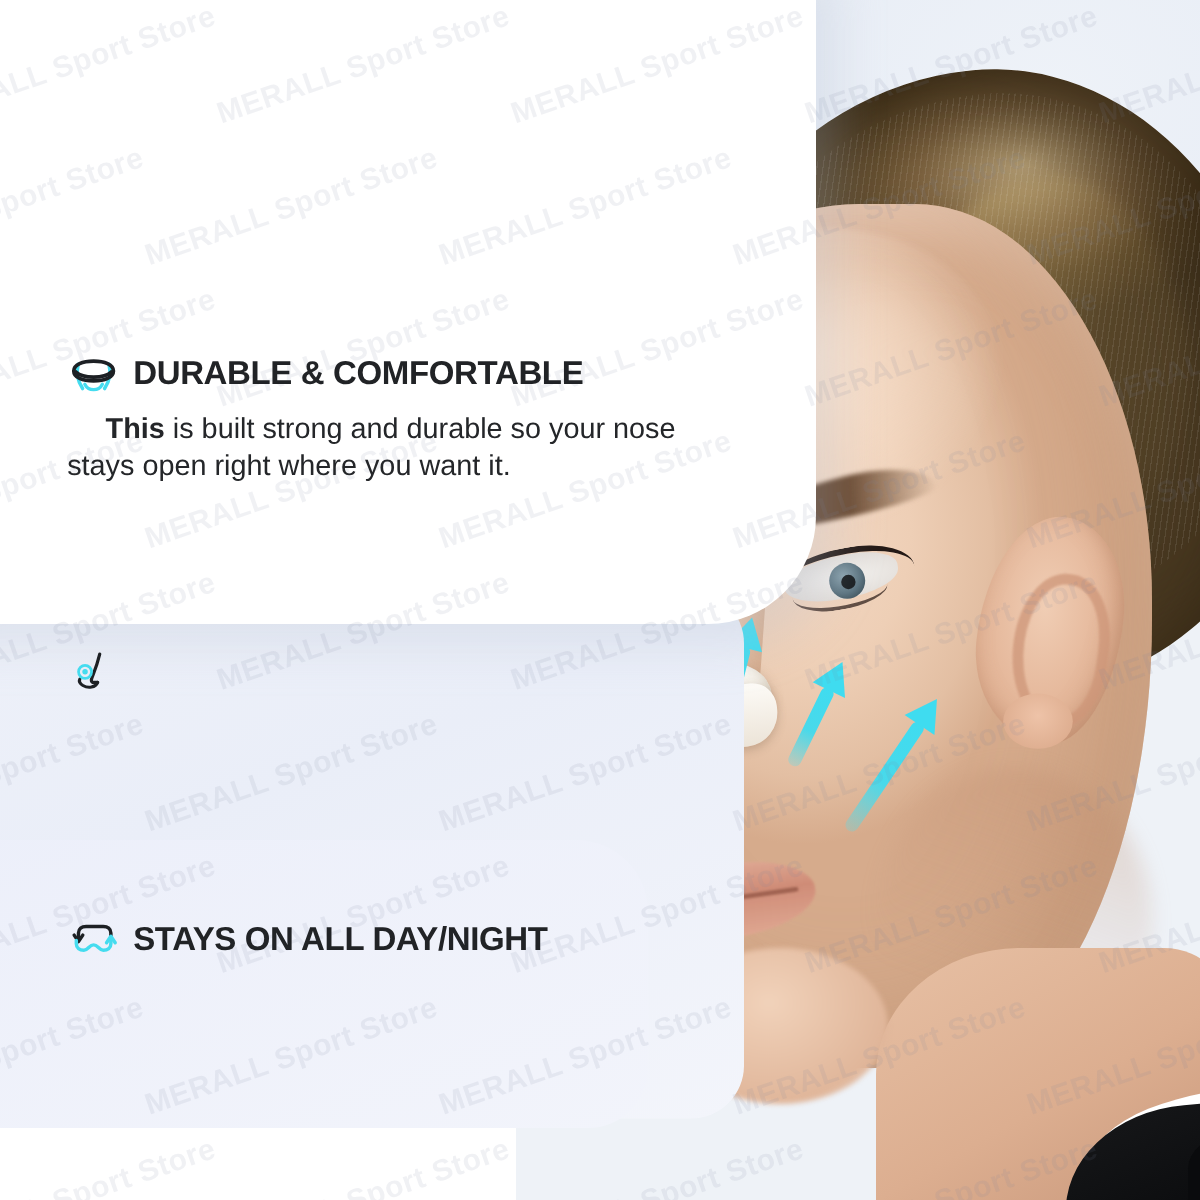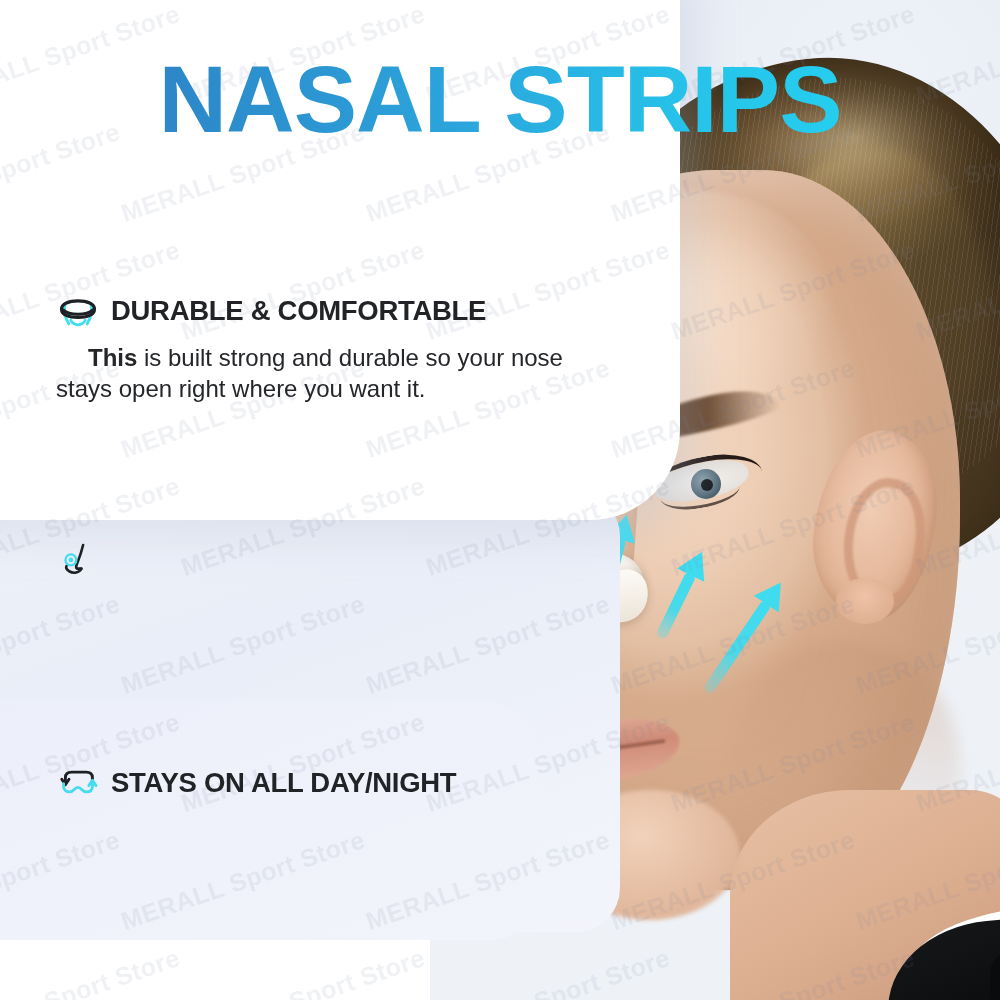--- a/index.html
+++ b/index.html
@@ -387,21 +387,20 @@
       <div class="wm" style="left: 605px; top: 866px; transform: rotate(-19deg);">MERALL Sport Store</div>
       <div class="wm" style="left: 850px; top: 866px; transform: rotate(-19deg);">MERALL Sport Store</div>
       <div class="wm" style="left: -70px; top: 984px; transform: rotate(-19deg);">MERALL Sport Store</div>
       <div class="wm" style="left: 175px; top: 984px; transform: rotate(-19deg);">MERALL Sport Store</div>
       <div class="wm" style="left: 420px; top: 984px; transform: rotate(-19deg);">MERALL Sport Store</div>
       <div class="wm" style="left: 665px; top: 984px; transform: rotate(-19deg);">MERALL Sport Store</div>
       <div class="wm" style="left: 910px; top: 984px; transform: rotate(-19deg);">MERALL Sport Store</div>
     </div>
 
   <div class="headline">
-    <div class="h-line2">NASAL STRIPS</div>
   </div>
 
   <div class="features">
 
     <div class="feature f1">
       <div class="f-head">
         <span class="f-icon">
           <svg viewBox="0 0 48 40" width="44" height="38" aria-hidden="true">
             <path d="M10 12 C8 20 10 28 14 34" stroke="#45dcef" stroke-width="3.2" fill="none" stroke-linecap="round"></path>
             <path d="M38 12 C40 20 38 28 34 34" stroke="#45dcef" stroke-width="3.2" fill="none" stroke-linecap="round"></path>

